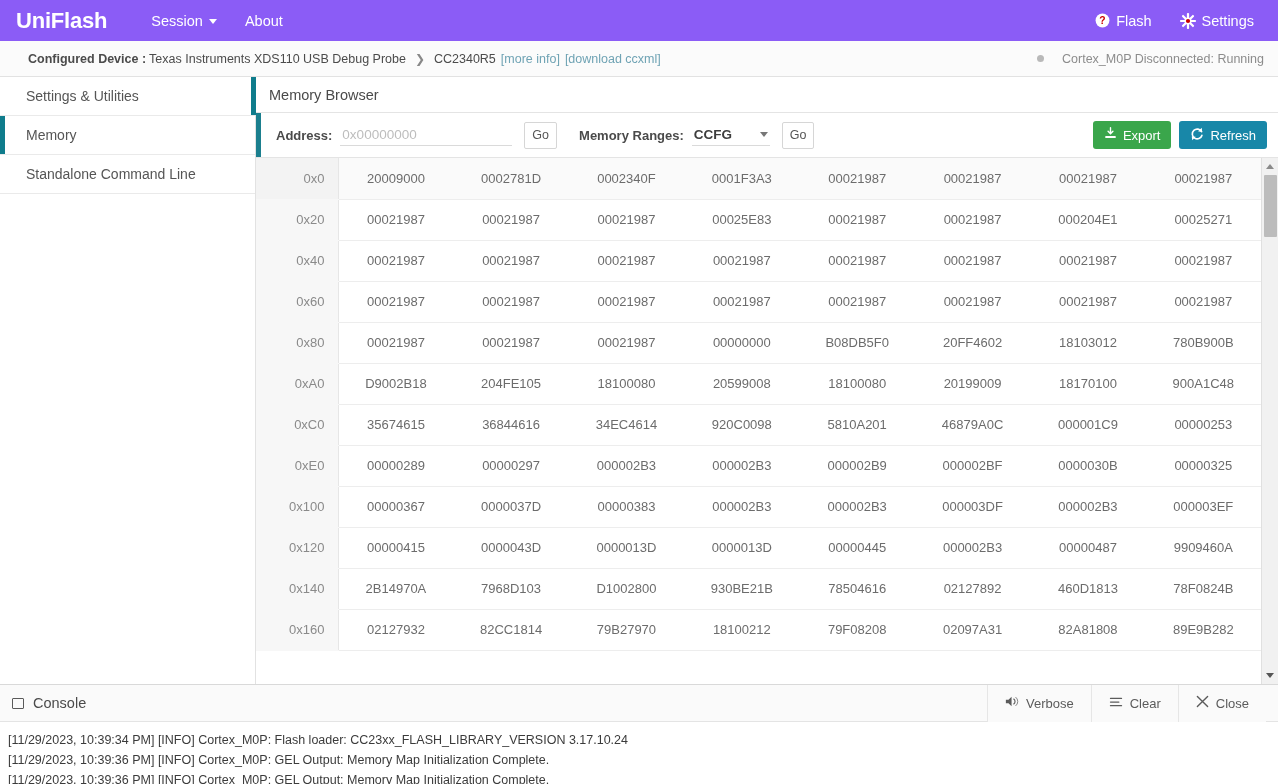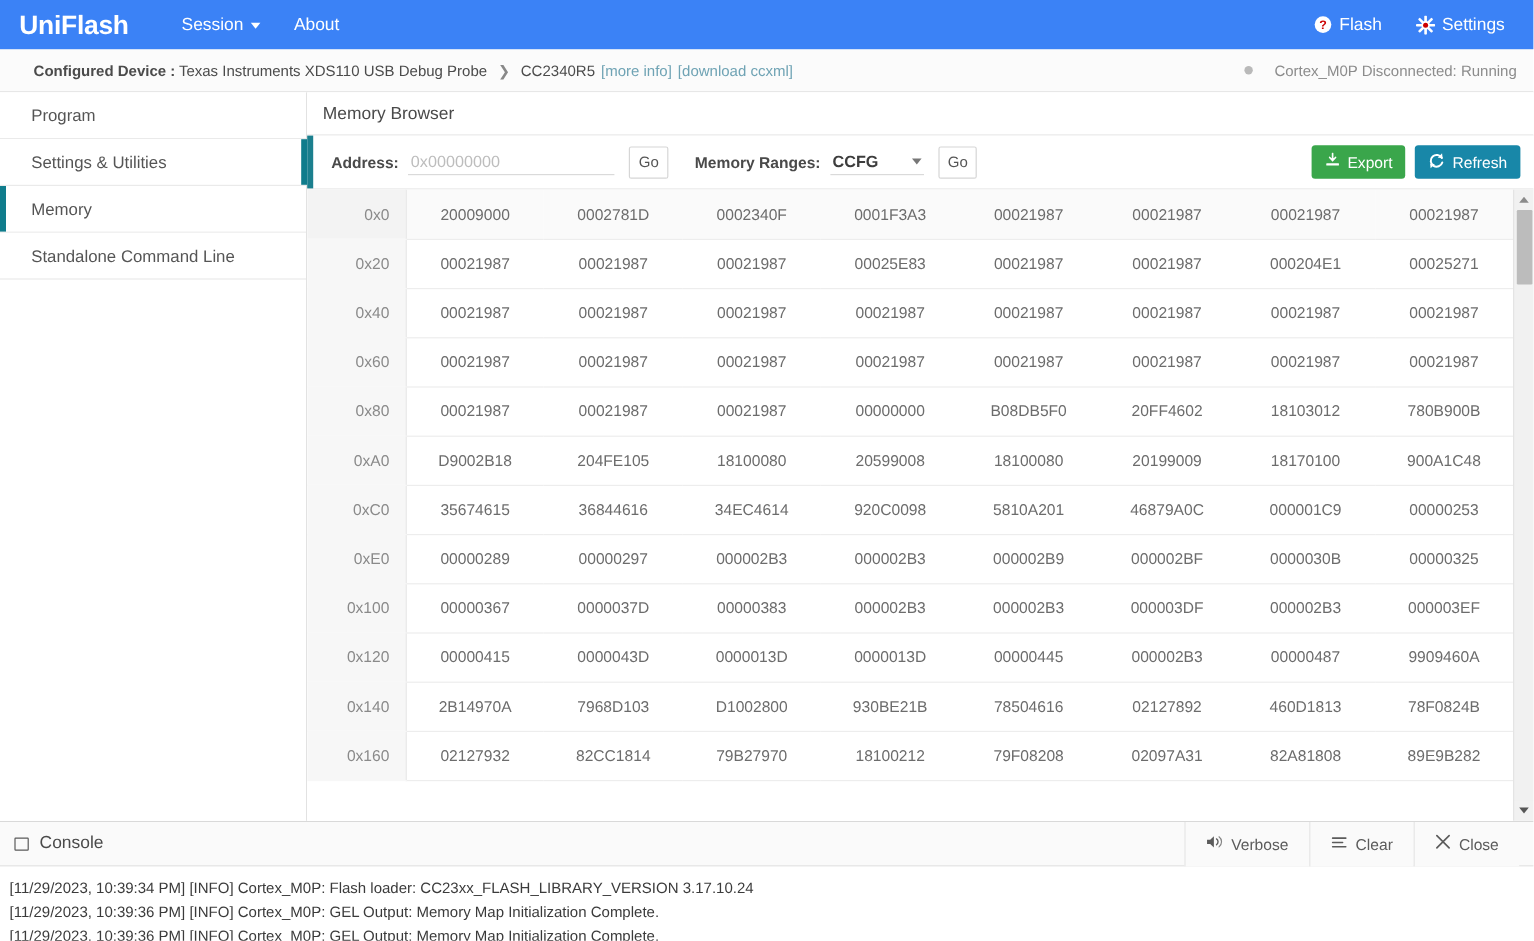--- a/index.html
+++ b/index.html
@@ -8,21 +8,21 @@
     width: 1278px; height: 784px;
     overflow: hidden;
     font-family: "Liberation Sans", sans-serif;
     background: #ffffff;
     color: #444;
   }
 
   
   #navbar {
     height: 41px;
-    background: #3b82f6;
+    background: #8b5cf6;
     display: flex;
     align-items: center;
     padding: 0 14px 0 16px;
     color: #fff;
     position: relative;
   }
   #brand {
     font-size: 22px;
     font-weight: bold;
     letter-spacing: -0.2px;
@@ -455,23 +455,20 @@
 
   <div id="status-wrap">
     <span id="status-dot"></span>
     <span>Cortex_M0P Disconnected: Running</span>
   </div>
 </div>
 
 <div id="main">
 
   <div id="sidebar">
-    <div class="side-item">
-      <span>Program</span>
-    </div>
     <div class="side-item edgebar">
       <span>Settings &amp; Utilities</span>
     </div>
     <div class="side-item selected">
       <span>Memory</span>
     </div>
     <div class="side-item">
       <span>Standalone Command Line</span>
     </div>
   </div>

